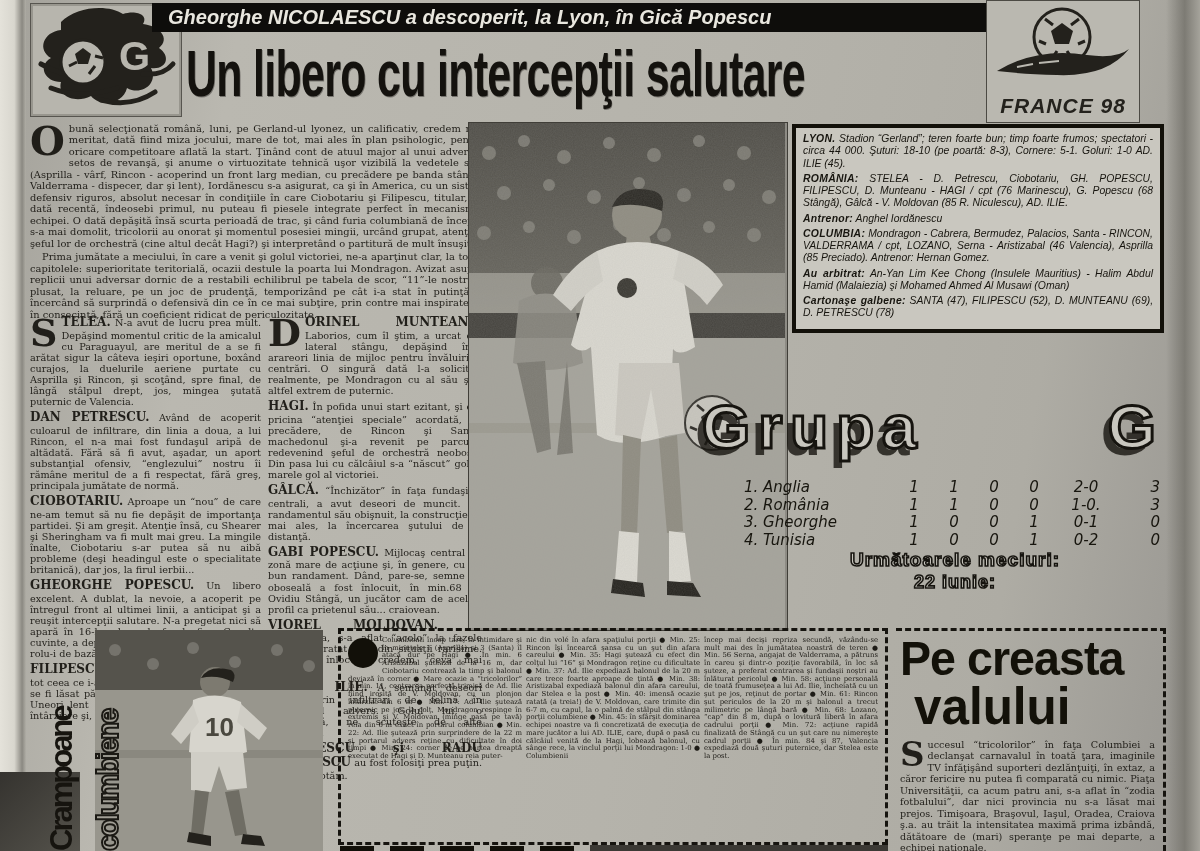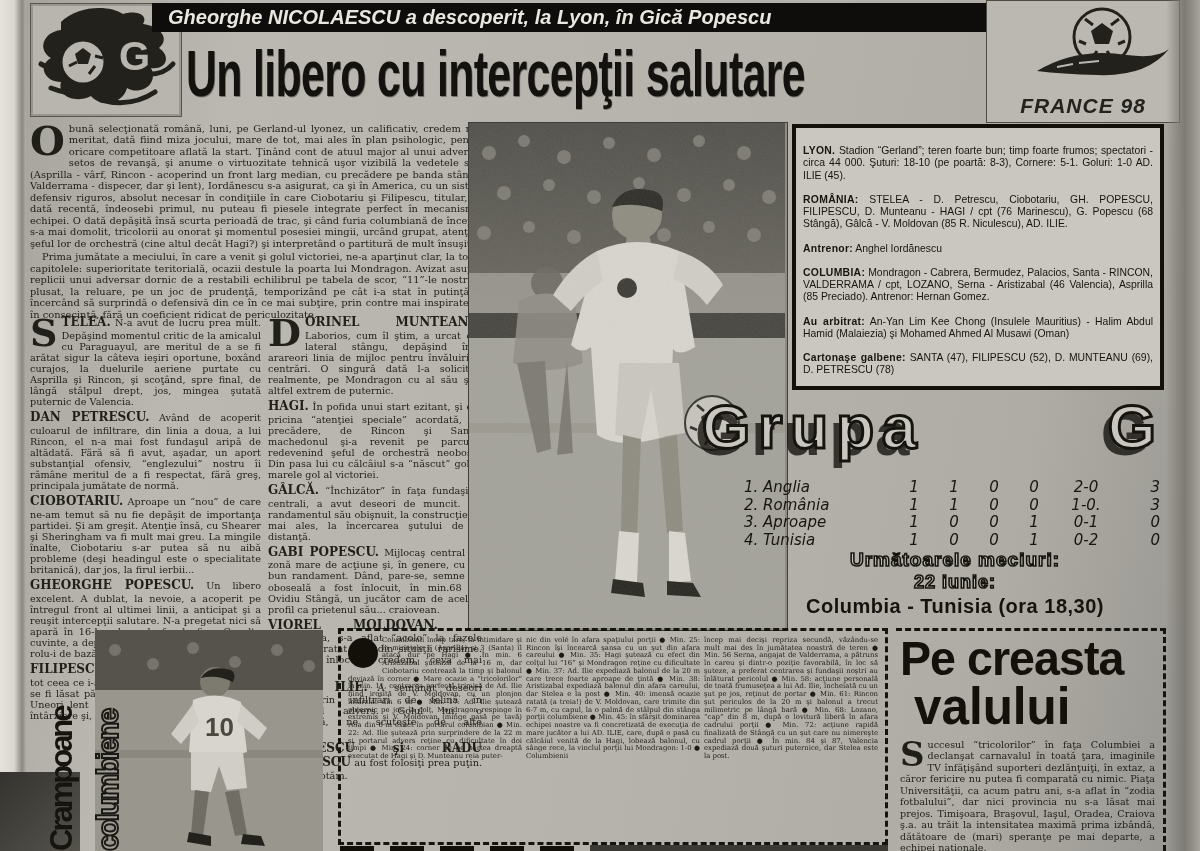--- a/index.html
+++ b/index.html
@@ -23,21 +23,21 @@
   .mascot-box{position:absolute;left:30px;top:3px;width:150px;height:112px;
     background:#b7b5ad;border:1px solid #57554f;box-shadow:inset 0 0 0 2px rgba(60,58,52,.25);}
   .kicker{position:absolute;left:152px;top:3px;width:850px;height:29px;background:#0e0d0b;
     color:#e9e7df;font-family:"Liberation Sans",sans-serif;font-style:italic;font-weight:bold;
     font-size:20px;line-height:29px;padding-left:16px;box-sizing:border-box;white-space:nowrap;}
   .headline{position:absolute;left:186px;top:30px;width:828px;height:90px;}
   .headline h1{margin:0;font-family:"Liberation Sans",sans-serif;font-weight:bold;
     font-size:64px;line-height:88px;letter-spacing:-1px;color:#14120e;white-space:nowrap;
     transform:scaleX(.67);transform-origin:left center;text-shadow:1px 1px 0 rgba(20,18,14,.4);}
   .fr98-box{position:absolute;left:986px;top:0;width:152px;height:121px;
-    background:#bab8b0;border:1px solid #4c4a44;padding-left:40px;}
+    background:#bab8b0;border:1px solid #4c4a44;}
   .fr98-label{position:absolute;left:0;bottom:4px;width:100%;text-align:center;
     font-family:"Liberation Sans",sans-serif;font-weight:bold;font-style:italic;
     font-size:21px;letter-spacing:1px;color:#24221d;}
 
   
   .lead{position:absolute;left:30px;top:123px;width:454px;font-size:9.9px;line-height:1.16;
     text-align:justify;color:#201e19;}
   .lead p{margin:0 0 2px 0;}
   .lead p.cap::first-letter{float:left;font-size:40px;line-height:.82;font-weight:bold;
     padding:2px 4px 0 0;}
@@ -59,21 +59,21 @@
 
   
   .match-box{position:absolute;left:792px;top:124px;width:372px;border:4px solid #121009;
     background:#c9c7bf;box-sizing:border-box;}
   .match-head{background:#121009;color:#dcdad2;padding:5px 8px 7px 8px;
     font-family:"Liberation Sans",sans-serif;font-weight:bold;}
   .match-title{font-size:29px;letter-spacing:1px;text-align:center;white-space:nowrap;}
   .match-score{font-size:29px;text-align:right;letter-spacing:2px;}
   .match-body{padding:5px 7px 6px 7px;font-family:"Liberation Sans",sans-serif;
     font-size:10.4px;line-height:1.18;text-align:justify;color:#17150f;}
-  .match-body p{margin:12px 0 3px 0;}
+  .match-body p{margin:0 0 3px 0;font-style:italic;}
   .match-body b{letter-spacing:.3px;}
 
   
   .groupg{position:absolute;left:702px;top:396px;width:462px;display:flex;
     justify-content:space-between;align-items:flex-start;
     font-family:"Liberation Sans",sans-serif;font-weight:bold;font-size:62px;line-height:1;
     color:#c8c6be;-webkit-text-stroke:3px #16140f;letter-spacing:8px;
     text-shadow:-7px 7px 0 rgba(22,20,15,.8);}
   .standings{position:absolute;left:744px;top:478px;width:422px;
     font-family:"DejaVu Sans",sans-serif;font-weight:normal;font-style:italic;
@@ -274,21 +274,21 @@
     <div class="row">
       <span><span>2.</span> <span>România</span></span>
       <span class="num">1</span>
         <span class="num">1</span>
         <span class="num">0</span>
         <span class="num">0</span>
         <span class="num">1-0.</span>
         <span class="pts">3</span>
     </div>
     <div class="row">
-      <span><span>3.</span> <span>Aproape</span></span>
+      <span><span>3.</span> <span>Gheorghe</span></span>
       <span class="num">1</span>
         <span class="num">0</span>
         <span class="num">0</span>
         <span class="num">1</span>
         <span class="num">0-1</span>
         <span class="pts">0</span>
     </div>
     <div class="row">
       <span><span>4.</span> <span>Tunisia</span></span>
       <span class="num">1</span>
@@ -296,21 +296,20 @@
         <span class="num">0</span>
         <span class="num">1</span>
         <span class="num">0-2</span>
         <span class="pts">0</span>
     </div>
   </div>
 
   <div class="nextm">
     <div class="l1 outline-txt">Următoarele meciuri:</div>
     <div class="l2 outline-txt">22 iunie:</div>
-    <div class="fixture">Columbia - Tunisia (ora 18,30)</div>
   </div>
 
   <div class="blob-bl"></div>
 
   <div class="photo-bl">
     <svg width="228" height="221" viewBox="0 0 228 221">
       <rect x="0" y="0" width="228" height="60" fill="#55534c"></rect>
       <g fill="#83817a" opacity=".7">
           <circle cx="20" cy="20" r="6"></circle>
           <circle cx="58" cy="34" r="6"></circle>

